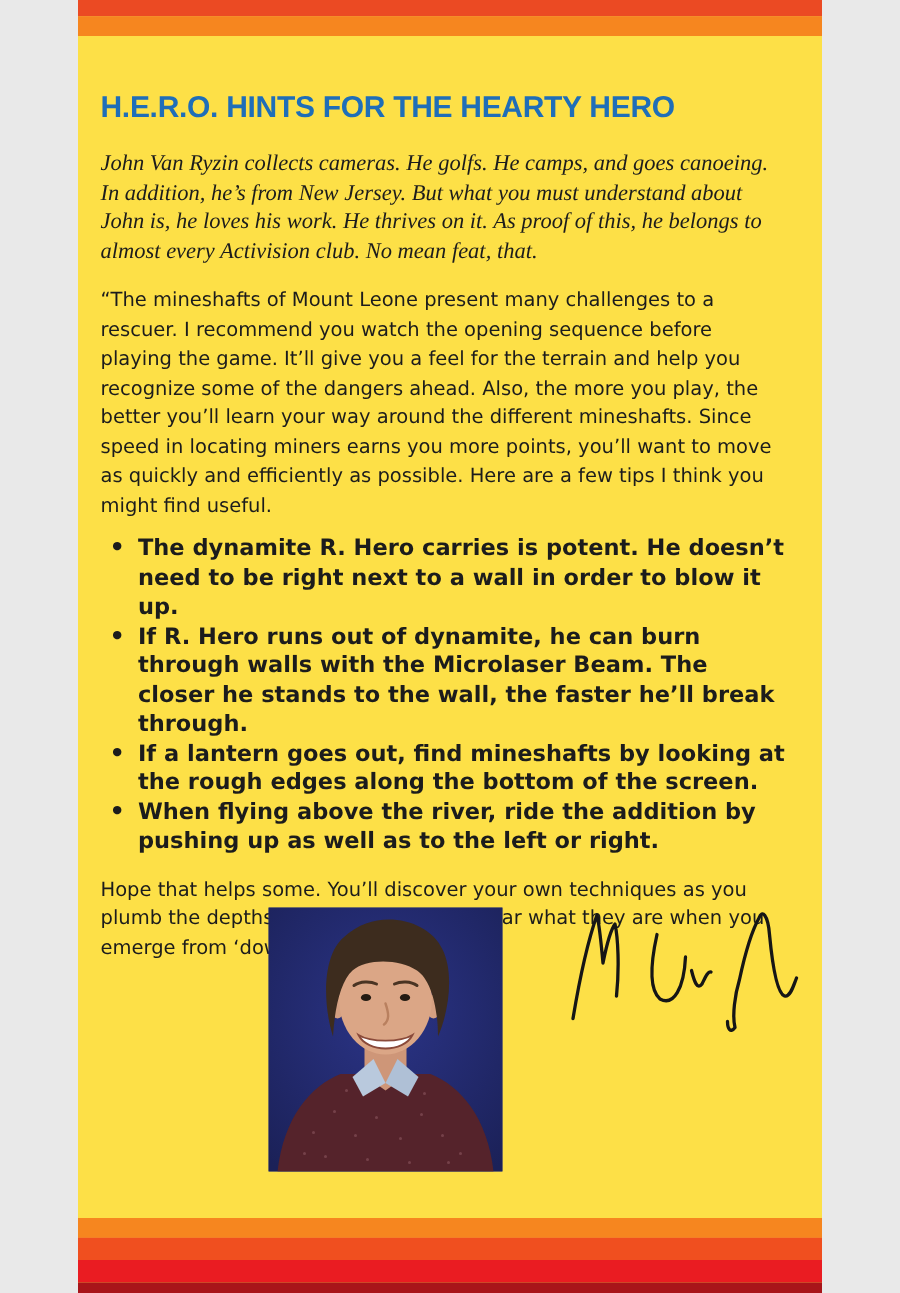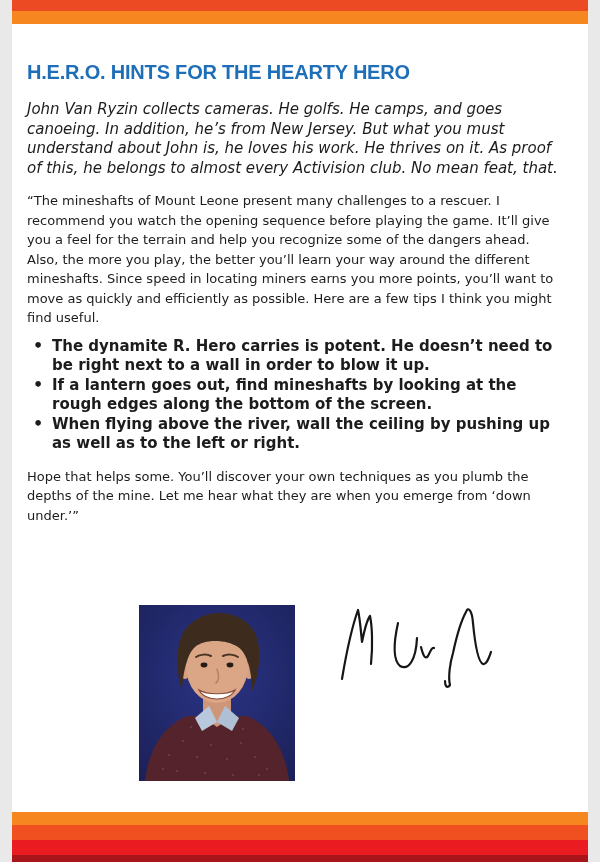--- a/index.html
+++ b/index.html
@@ -1,20 +1,20 @@
 <!DOCTYPE html>
 <html><head>
 <meta charset="utf-8">
 <style>
   html,body { margin:0; padding:0; background:#e9e9e9; }
   .page {
     position:relative;
-    width:576px; height:862px;
+    width:496px; height:862px;
     margin:0 auto;
-    background:#ffffff;
+    background:#fde047;
     overflow:hidden;
     font-family:"DejaVu Sans", sans-serif;
     color:#1C1C1C;
   }
 
   
   .band-top { position:absolute; top:0; left:0; right:0; }
   .band-top .s1 { height:11px; background:#EB4A23; }
   .band-top .s2 { height:13px; background:#F6861F; }
 
@@ -36,20 +36,21 @@
     letter-spacing:-0.2px;
     color:#1F6EB8;
   }
   h1 { margin-top:37px; }
 
   p.intro {
     margin:17px 0 0 0;
     font-style:italic;
     font-size:15px;
     line-height:19.5px;
+    font-family:Liberation Serif, serif;
   }
 
   p.body-par {
     margin:13px 0 0 0;
     font-size:13px;
     line-height:19.5px;
   }
 
   ul.tips {
     margin:9px 0 0 0;
@@ -93,22 +94,23 @@
 
   <div class="content">
     <h1>H.E.R.O. HINTS FOR THE HEARTY HERO</h1>
 
     <p class="intro">John Van Ryzin collects cameras. He golfs. He camps, and goes canoeing. In addition, he’s from New Jersey. But what you must understand about John is, he loves his work. He thrives on it. As proof of this, he belongs to almost every Activision club. No mean feat, that.</p>
 
     <p class="body-par">“The mineshafts of Mount Leone present many challenges to a rescuer. I recommend you watch the opening sequence before playing the game. It’ll give you a feel for the terrain and help you recognize some of the dangers ahead. Also, the more you play, the better you’ll learn your way around the different mineshafts. Since speed in locating miners earns you more points, you’ll want to move as quickly and efficiently as possible. Here are a few tips I think you might find useful.</p>
 
     <ul class="tips" id="tips-list">
         <li>The dynamite R. Hero carries is potent. He doesn’t need to be right next to a wall in order to blow it up.</li>
+        <li>If R. Hero runs out of dynamite, he can burn through walls with the Microlaser Beam. The closer he stands to the wall, the faster he’ll break through.</li>
         <li>If a lantern goes out, find mineshafts by looking at the rough edges along the bottom of the screen.</li>
-        <li>When flying above the river, wall the ceiling by pushing up as well as to the left or right.</li>
+        <li>When flying above the river, ride the addition by pushing up as well as to the left or right.</li>
       </ul>
 
     <p class="body-par">Hope that helps some. You’ll discover your own techniques as you plumb the depths of the mine. Let me hear what they are when you emerge from ‘down under.’”</p>
   </div>
 
   <div class="photo">
     <svg viewBox="0 0 156 176">
       <defs>
         <radialGradient id="bgGrad" cx="50%" cy="40%" r="75%">
           <stop offset="0%" stop-color="#2B3487"></stop>

